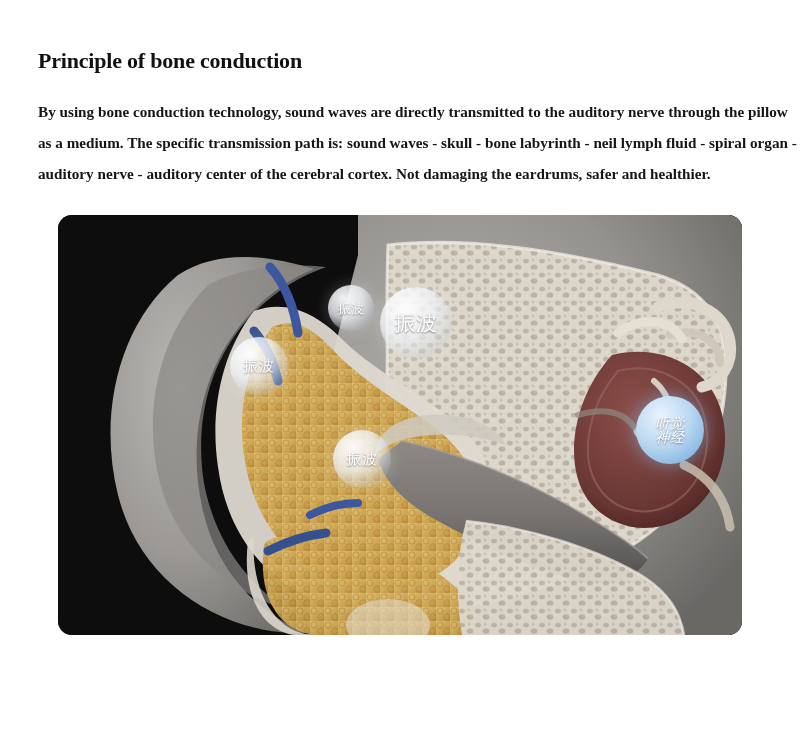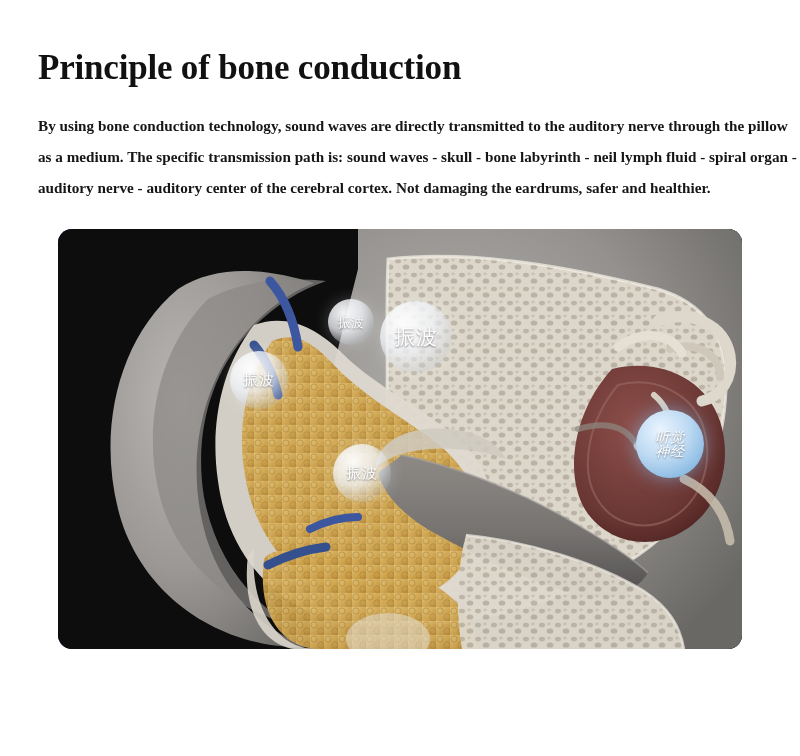--- a/index.html
+++ b/index.html
@@ -17,21 +17,21 @@
   .page {
     position: relative;
     width: 800px;
     height: 756px;
     box-sizing: border-box;
     padding: 40px 36px 0 36px;
   }
   .title {
     font-family: "Liberation Serif", serif;
     font-weight: bold;
-    font-size: 35px;
+    font-size: 22px;
     letter-spacing: -0.2px;
     margin: 8px 0 22px 2px;
     color: #111111;
   }
   .body-copy {
     font-family: "Liberation Serif", serif;
     font-size: 15.2px;
     font-weight: 600;
     line-height: 2.05;
     color: #161616;

